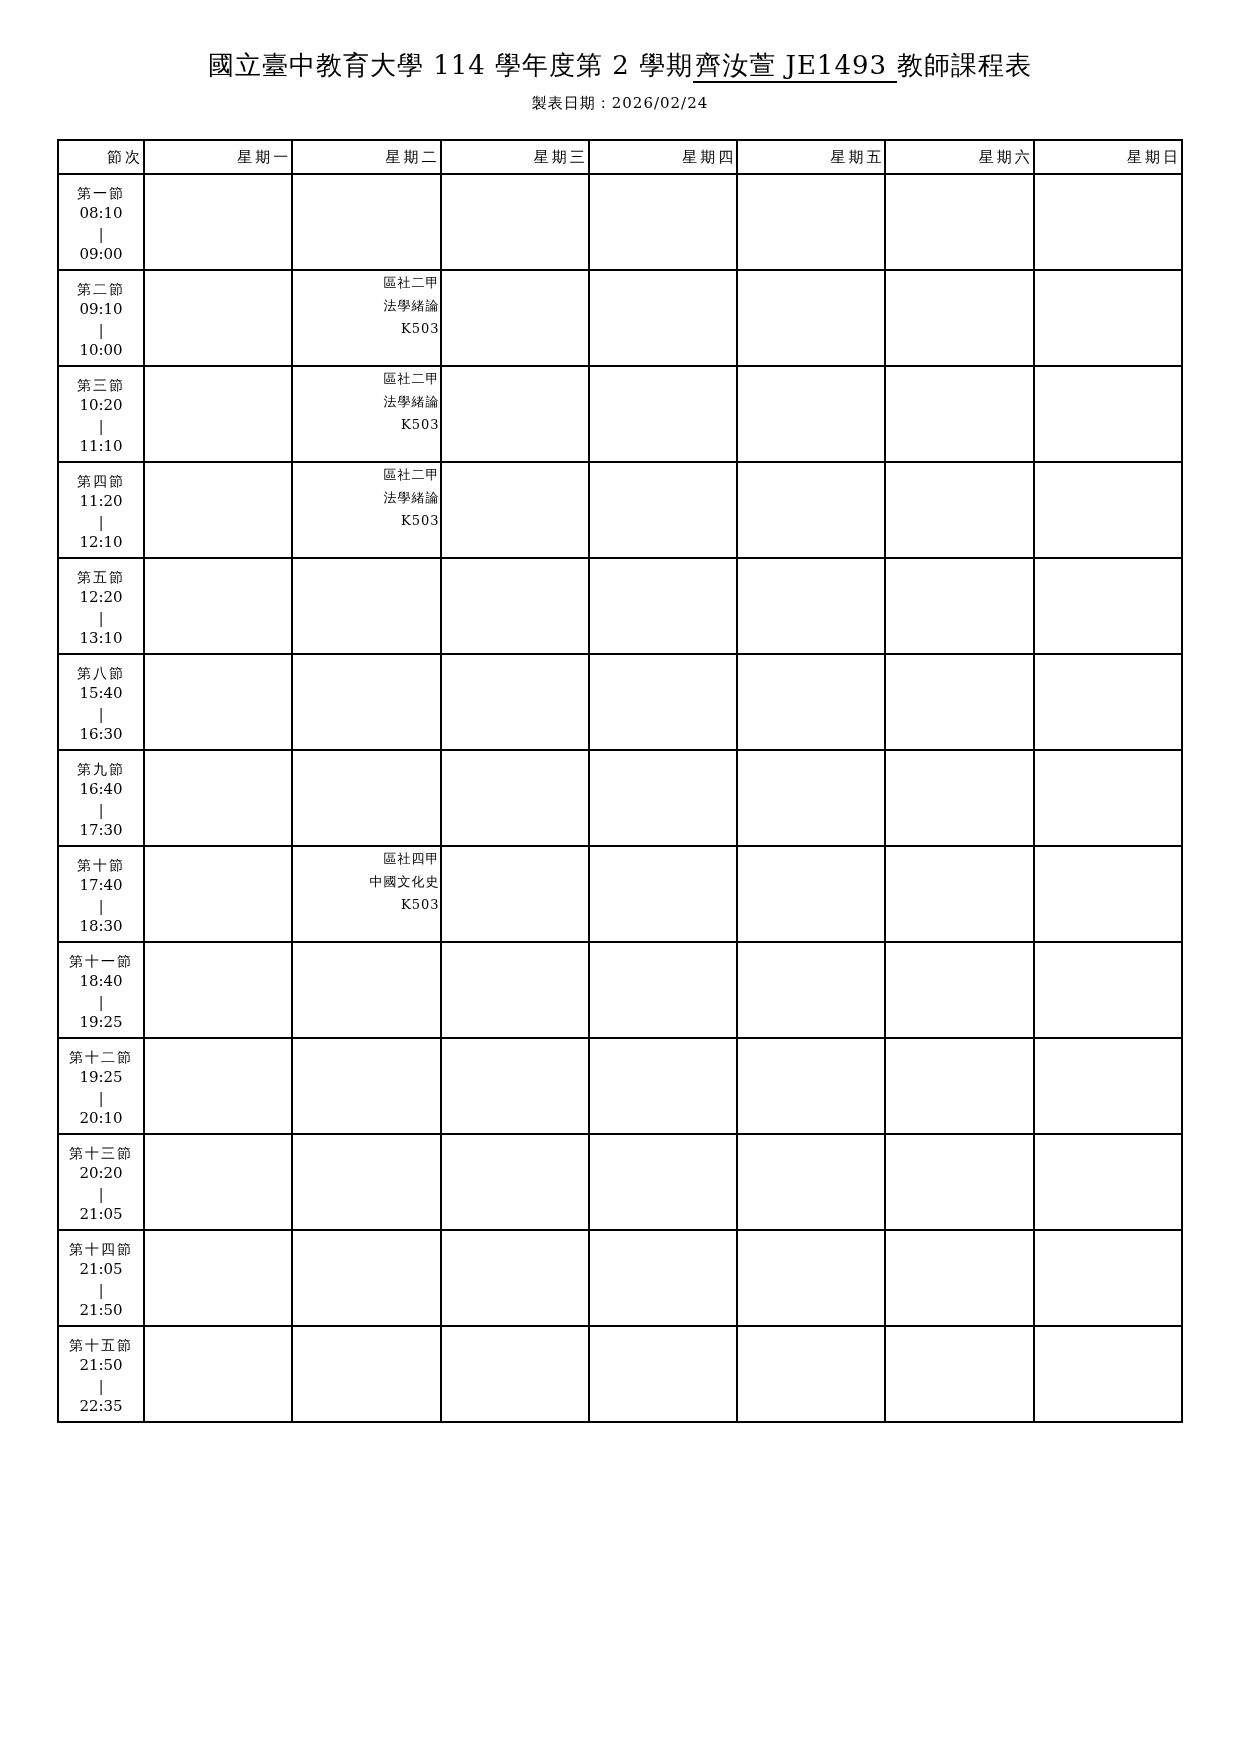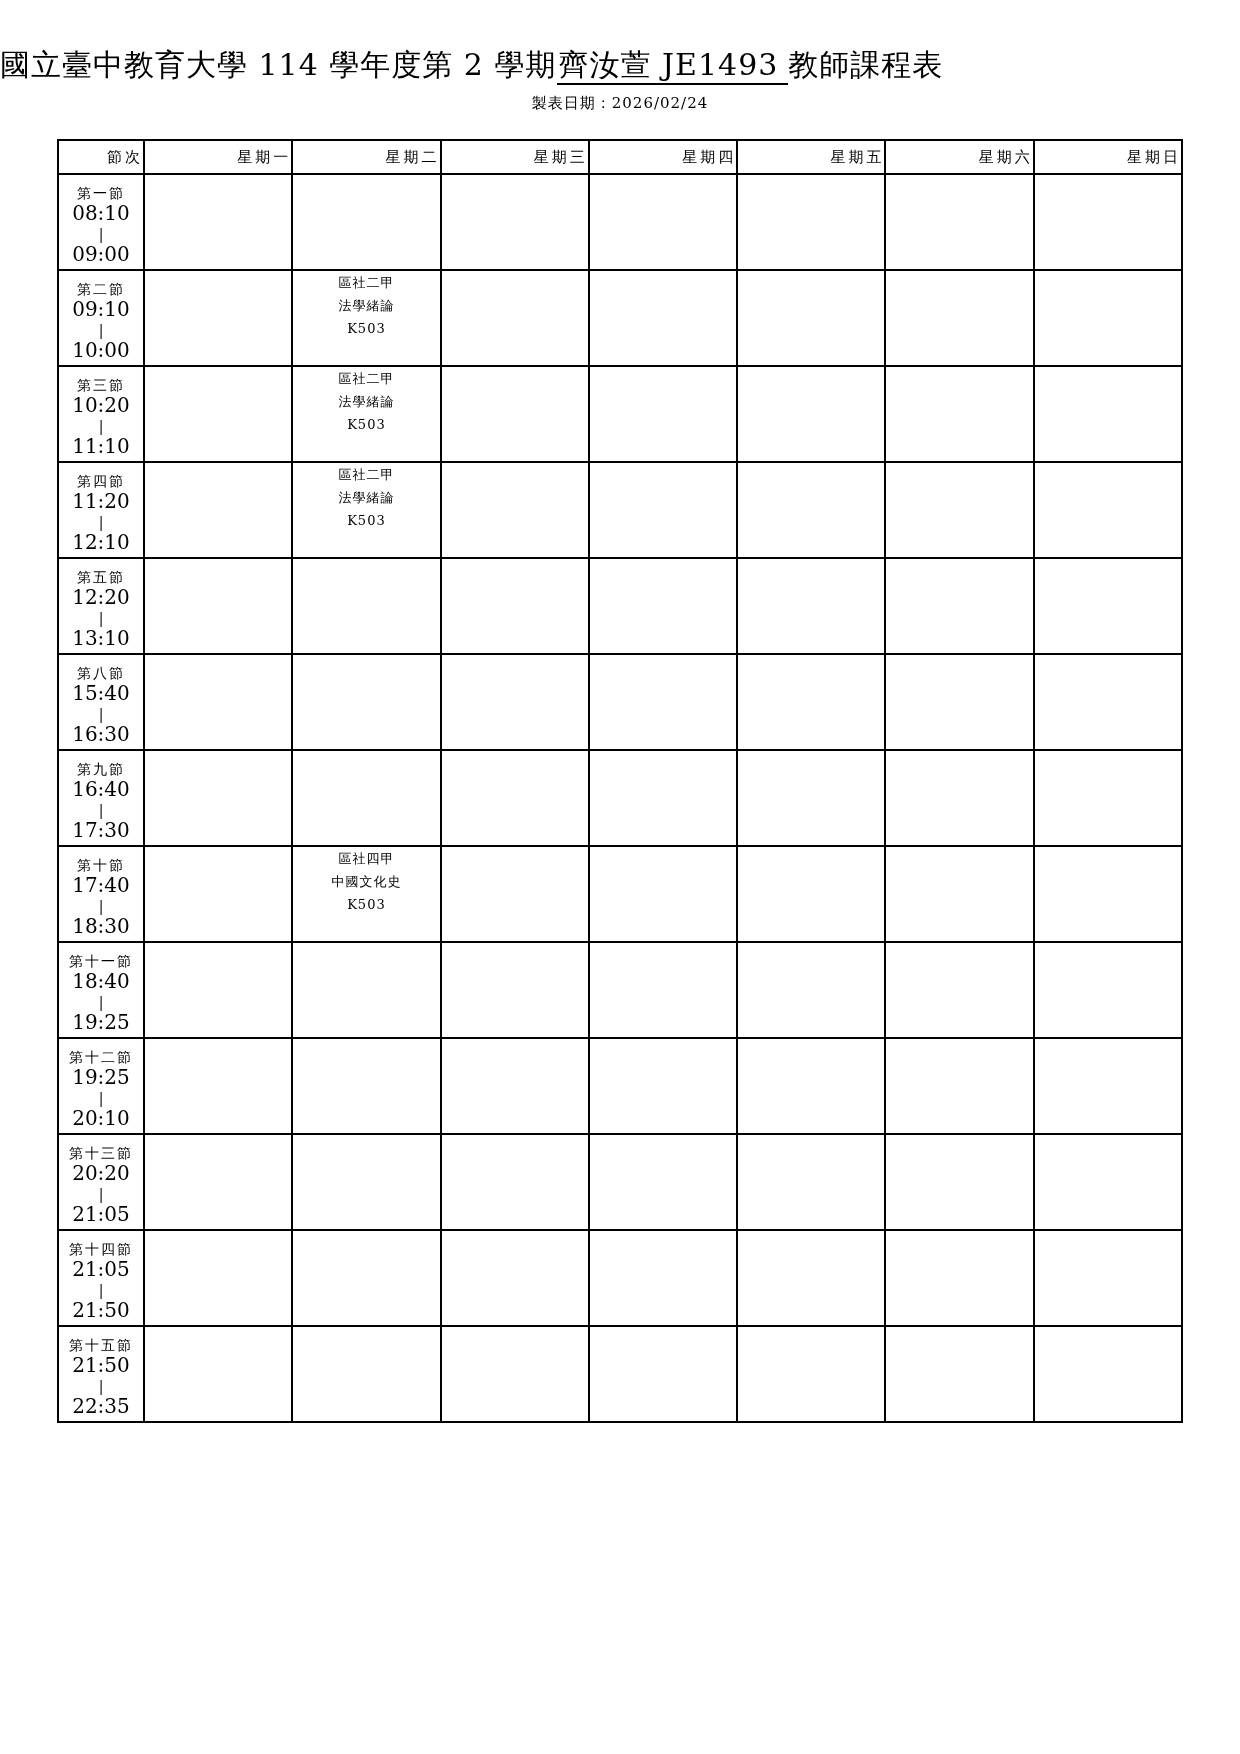--- a/index.html
+++ b/index.html
@@ -11,21 +11,22 @@
   }
   .page {
     position: relative;
     width: 1240px;
     height: 1754px;
     background: #ffffff;
     overflow: hidden;
   }
   .page-title {
     margin: 48px 0 12px 0;
-    font-size: 30px;
+    text-align: center;
+    font-size: 26px;
     font-weight: normal;
     letter-spacing: 1px;
     line-height: 34px;
   }
   .title-teacher {
     border-bottom: 2px solid #000;
     padding: 0 10px 1px 2px;
   }
   .date-line {
     width: 1126px;
@@ -60,32 +61,33 @@
     vertical-align: top;
     text-align: center;
   }
   .p-name {
     font-size: 14px;
     letter-spacing: 2px;
     margin-top: 8px;
     line-height: 20px;
   }
   .p-time {
-    font-size: 20px;
+    font-size: 15px;
     line-height: 21px;
   }
   .p-sep {
     font-size: 14px;
     line-height: 20px;
   }
   .schedule-cell { padding-top: 8px; }
   .c-line {
     font-size: 13px;
     letter-spacing: 1px;
     line-height: 23px;
+    text-align: right;
   }
 </style>
 </head>
 <body>
 
 <div class="page">
 
   <h1 class="page-title"><span>國立臺中教育大學 114 學年度第 2 學期</span><span class="title-teacher">齊汝萱 JE1493</span><span>教師課程表</span></h1>
 
   <div class="date-line">製表日期：2026/02/24</div>

